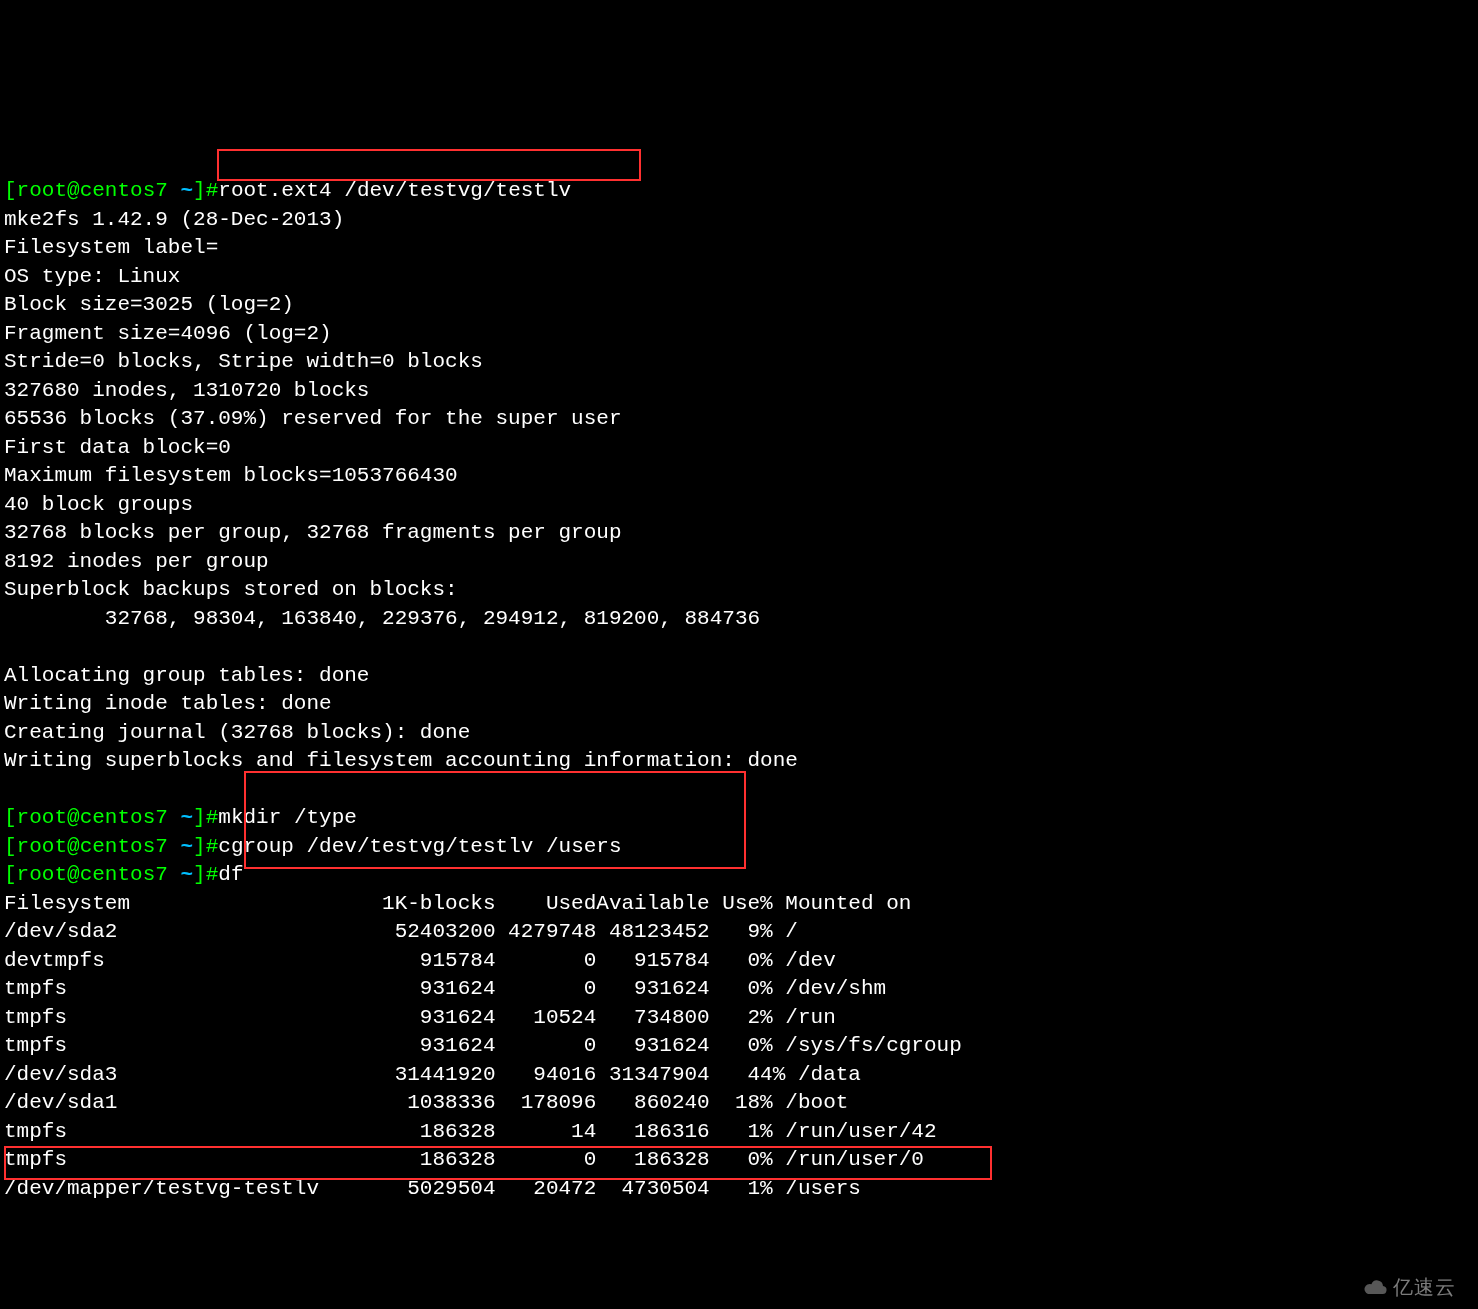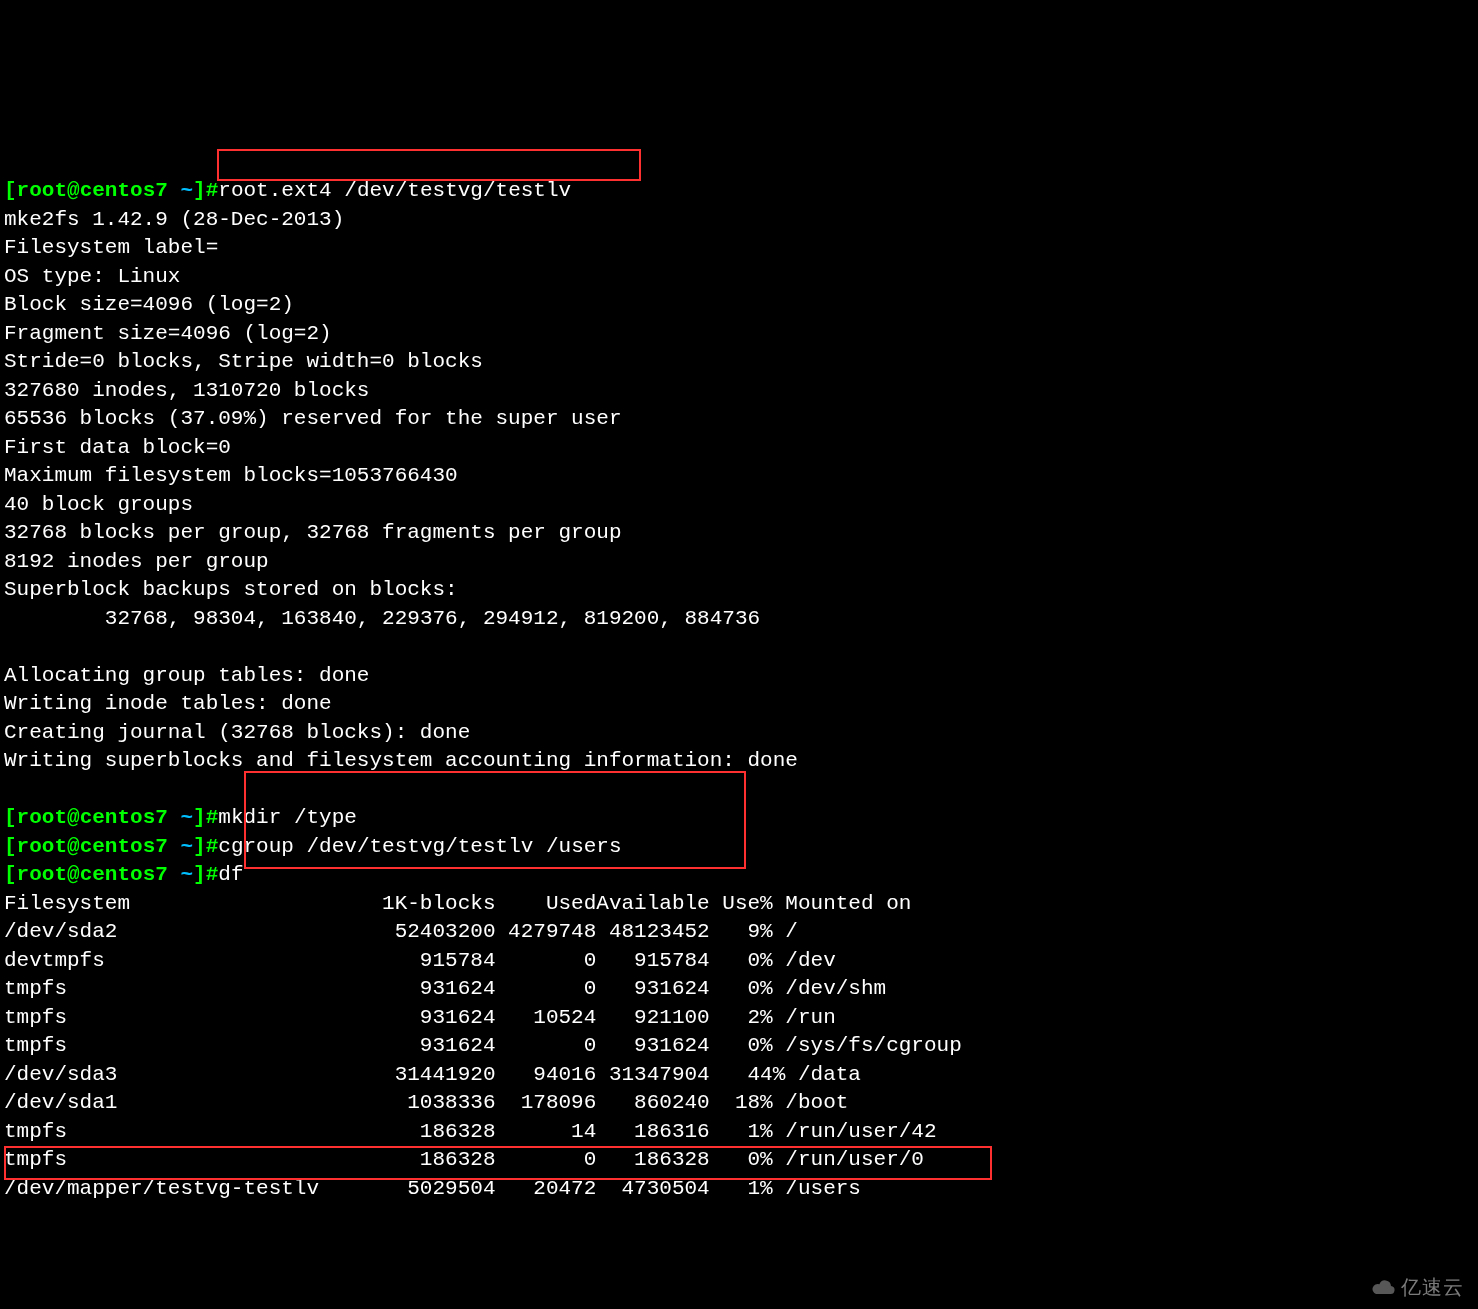--- a/index.html
+++ b/index.html
@@ -12,53 +12,53 @@
     line-height: 28.5px;
     white-space: pre;
     width: 1478px;
     height: 1309px;
     overflow: hidden;
   }
   .term {
     padding: 6px 4px;
     position: relative;
   }
-  .host { color: #00ff00; font-weight: bold; }
+  .host { color: #00ff00; font-weight: normal; }
   .tilde { color: #00bfff; font-weight: bold; }
   .box {
     position: absolute;
     border: 2px solid #ff3030;
     pointer-events: none;
   }
   .box1 { left: 217px; top: 6px;   width: 420px; height: 28px; }
   .box2 { left: 244px; top: 628px; width: 498px; height: 94px; }
   .box3 { left: 4px;   top: 1003px; width: 984px; height: 30px; }
   .watermark {
     position: absolute;
-    right: 14px;
+    right: 22px;
     bottom: 8px;
     color: #cfcfcf;
     font-size: 20px;
     font-family: sans-serif;
     opacity: 0.6;
     letter-spacing: 1px;
   }
   .watermark svg { vertical-align: middle; margin-right: 4px; opacity: 0.7; }
 </style>
 </head>
 <body>
 
 
 
 <div class="term">
 <span class="host">[<span>root</span>@<span>centos7</span> </span><span class="tilde">~</span><span class="host">]#</span><span>root.ext4 /dev/testvg/testlv</span>
 <span>mke2fs 1.42.9 (28-Dec-2013)</span>
 <span>Filesystem label=</span>
 <span>OS type: Linux</span>
-<span>Block size=4096 (log=2)</span>
+<span>Block size=3025 (log=2)</span>
 <span>Fragment size=4096 (log=2)</span>
 <span>Stride=0 blocks, Stripe width=0 blocks</span>
 <span>327680 inodes, 1310720 blocks</span>
 <span>65536 blocks (37.09%) reserved for the super user</span>
 <span>First data block=0</span>
 <span>Maximum filesystem blocks=1053766430</span>
 <span>40 block groups</span>
 <span>32768 blocks per group, 32768 fragments per group</span>
 <span>8192 inodes per group</span>
 <span>Superblock backups stored on blocks: </span>
@@ -69,21 +69,21 @@
 <span>Creating journal (32768 blocks): done</span>
 <span>Writing superblocks and filesystem accounting information: done </span>
 <span></span>
 <span class="host">[<span>root</span>@<span>centos7</span> </span><span class="tilde">~</span><span class="host">]#</span><span>mkdir /type</span>
 <span class="host">[<span>root</span>@<span>centos7</span> </span><span class="tilde">~</span><span class="host">]#</span><span>cgroup /dev/testvg/testlv /users</span>
 <span class="host">[<span>root</span>@<span>centos7</span> </span><span class="tilde">~</span><span class="host">]#</span><span>df</span>
 <span id="df-header">Filesystem                    1K-blocks    UsedAvailable Use% Mounted on</span>
 <span id="df-row-0">/dev/sda2                      52403200 4279748 48123452   9% /</span>
 <span id="df-row-1">devtmpfs                         915784       0   915784   0% /dev</span>
 <span id="df-row-2">tmpfs                            931624       0   931624   0% /dev/shm</span>
-<span id="df-row-3">tmpfs                            931624   10524   921100   2% /run</span>
+<span id="df-row-3">tmpfs                            931624   10524   734800   2% /run</span>
 <span id="df-row-4">tmpfs                            931624       0   931624   0% /sys/fs/cgroup</span>
 <span id="df-row-5">/dev/sda3                      31441920   94016 31347904   44% /data</span>
 <span id="df-row-6">/dev/sda1                       1038336  178096   860240  18% /boot</span>
 <span id="df-row-7">tmpfs                            186328      14   186316   1% /run/user/42</span>
 <span id="df-row-8">tmpfs                            186328       0   186328   0% /run/user/0</span>
 <span id="df-row-9">/dev/mapper/testvg-testlv       5029504   20472  4730504   1% /users</span>
 <div class="box box1"></div>
 <div class="box box2"></div>
 <div class="box box3"></div>
 </div>

